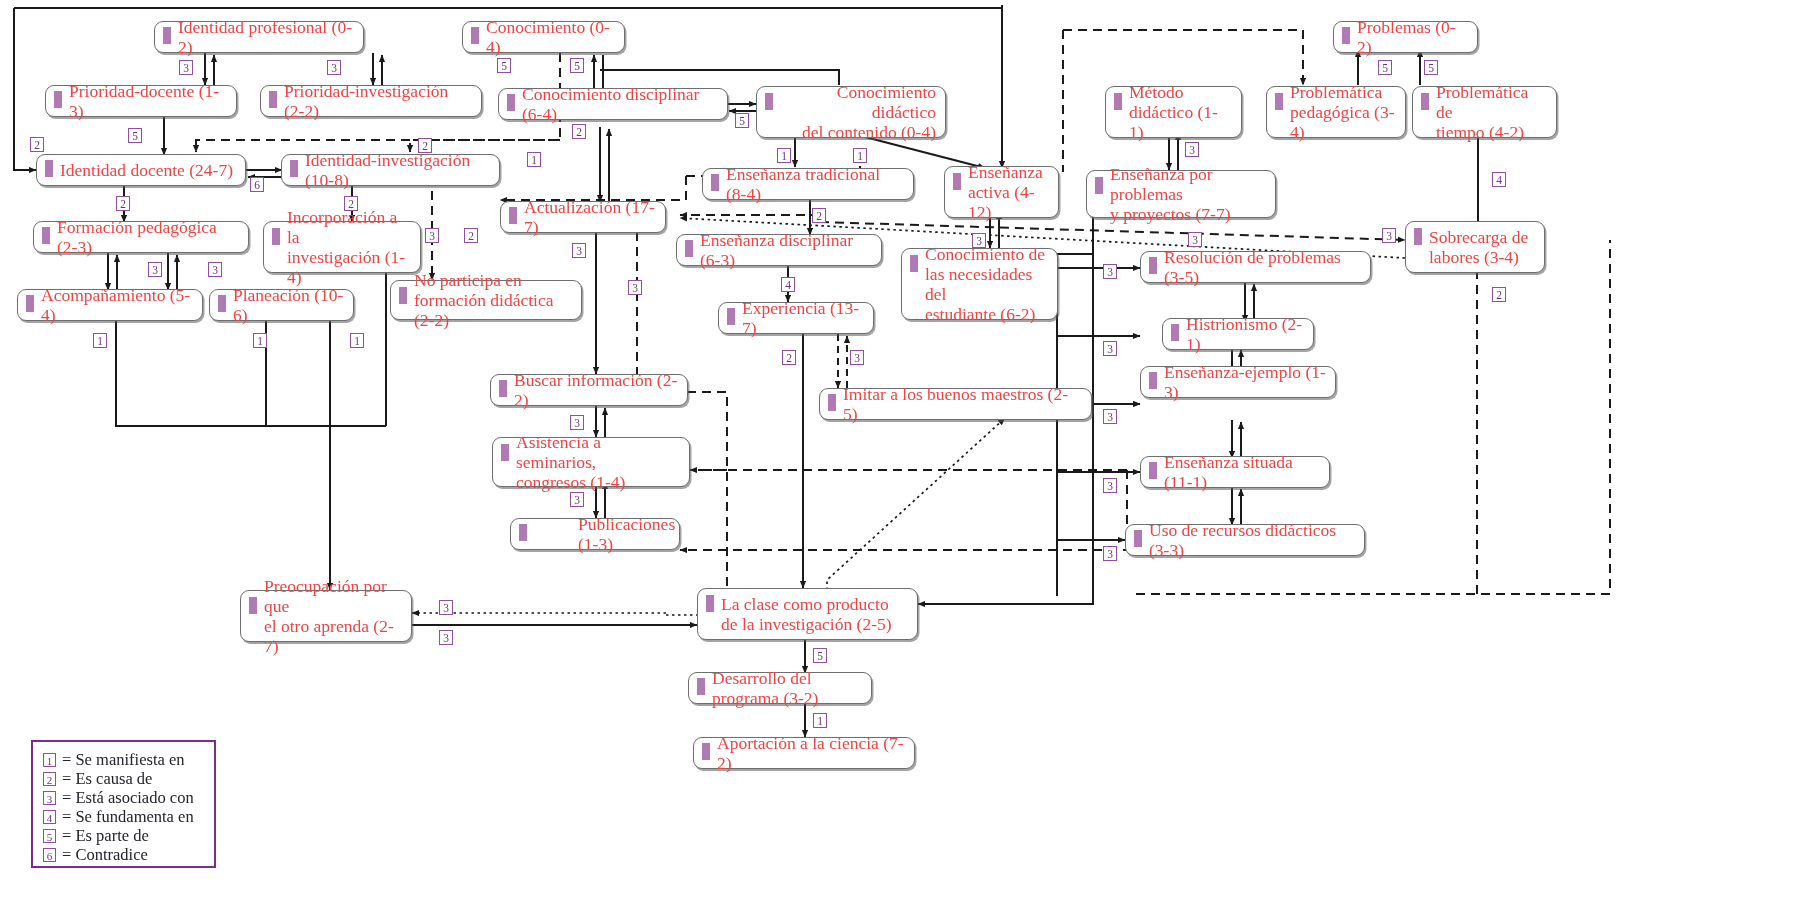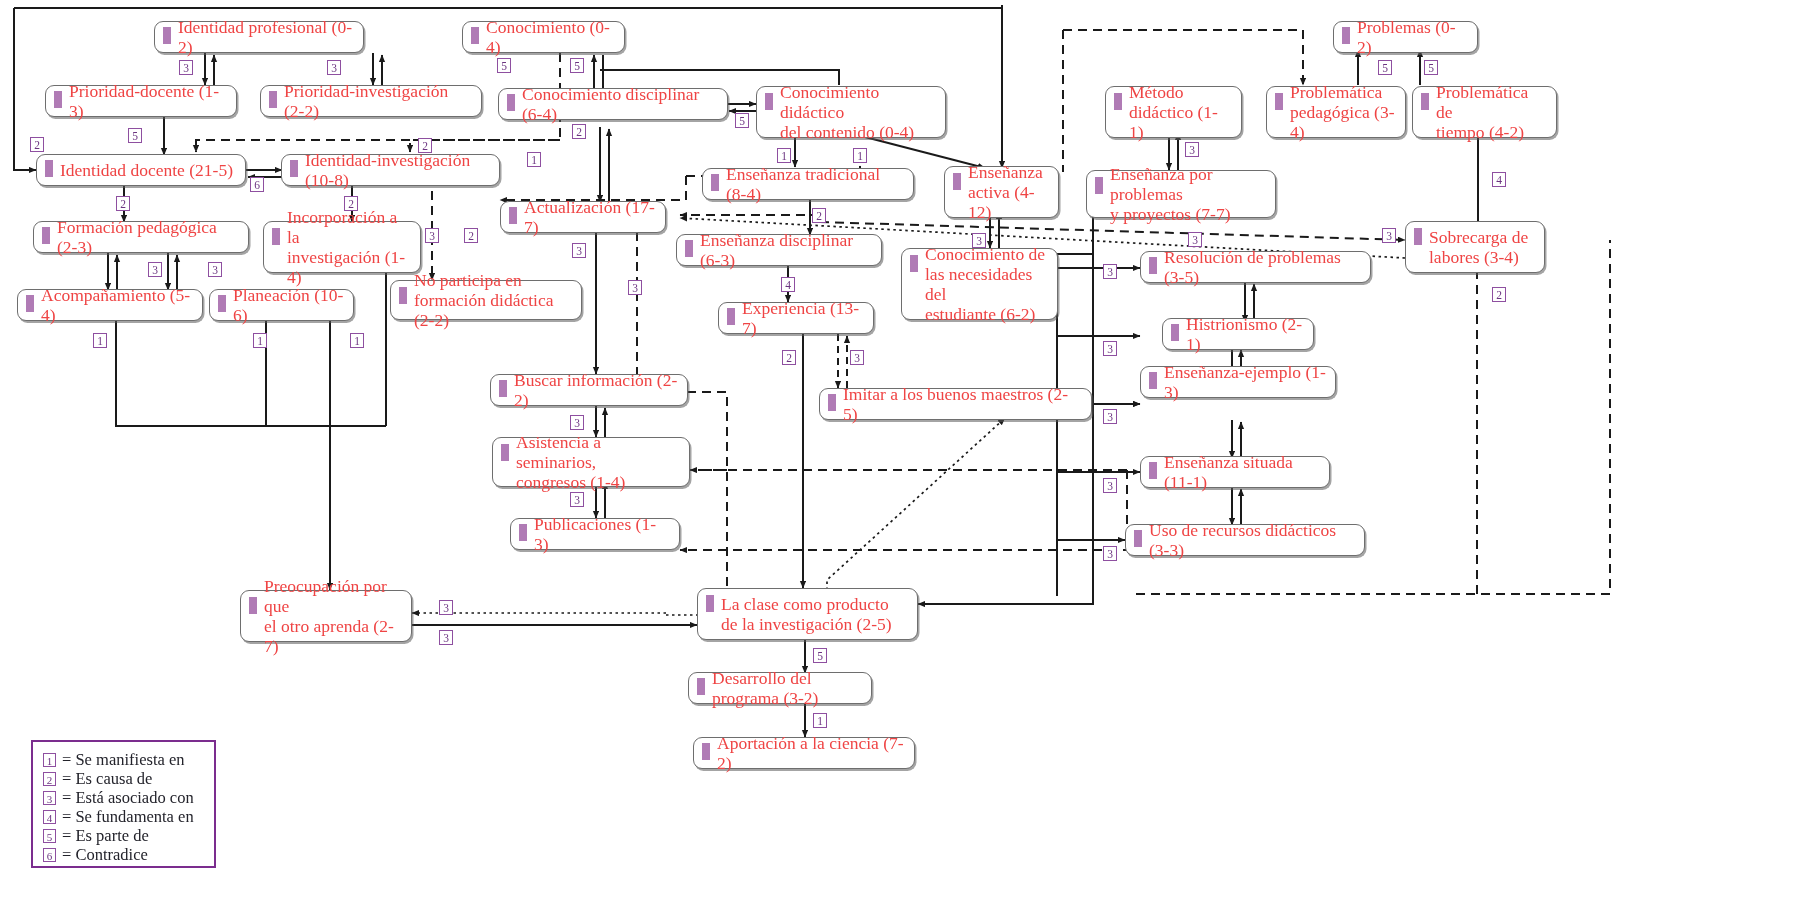--- a/index.html
+++ b/index.html
@@ -260,21 +260,21 @@
   <div class="node" style="left:260px;top:85px;width:222px;height:32px;">
     <span class="chip"></span>
     <span class="lbl">Prioridad-investigación (2-2)</span>
   </div>
 
   <div class="node" style="left:498px;top:88px;width:230px;height:32px;">
     <span class="chip"></span>
     <span class="lbl">Conocimiento disciplinar (6-4)</span>
   </div>
 
-  <div class="node two" style="left:756px;top:86px;width:190px;height:52px;">
+  <div class="node two" style="left:756px;top:86px;width:190px;height:52px;text-align:right;">
     <span class="chip"></span>
     <span class="lbl">Conocimiento didáctico
 del contenido (0-4)</span>
   </div>
 
   <div class="node two" style="left:1105px;top:86px;width:137px;height:52px;">
     <span class="chip"></span>
     <span class="lbl">Método
 didáctico (1-1)</span>
   </div>
@@ -286,21 +286,21 @@
   </div>
 
   <div class="node two" style="left:1412px;top:86px;width:145px;height:52px;">
     <span class="chip"></span>
     <span class="lbl">Problemática de
 tiempo (4-2)</span>
   </div>
 
   <div class="node" style="left:36px;top:154px;width:210px;height:32px;">
     <span class="chip"></span>
-    <span class="lbl">Identidad docente (21-5)</span>
+    <span class="lbl">Identidad docente (24-7)</span>
   </div>
 
   <div class="node" style="left:281px;top:154px;width:219px;height:32px;">
     <span class="chip"></span>
     <span class="lbl">Identidad-investigación (10-8)</span>
   </div>
 
   <div class="node" style="left:702px;top:168px;width:212px;height:32px;">
     <span class="chip"></span>
     <span class="lbl">Enseñanza tradicional (8-4)</span>
@@ -402,21 +402,21 @@
     <span class="chip"></span>
     <span class="lbl">Asistencia a seminarios,
 congresos (1-4)</span>
   </div>
 
   <div class="node" style="left:1140px;top:456px;width:190px;height:32px;">
     <span class="chip"></span>
     <span class="lbl">Enseñanza situada (11-1)</span>
   </div>
 
-  <div class="node" style="left:510px;top:518px;width:170px;height:32px;">
+  <div class="node" style="left:510px;top:518px;width:170px;height:32px;gap:44px;">
     <span class="chip"></span>
     <span class="lbl">Publicaciones (1-3)</span>
   </div>
 
   <div class="node" style="left:1125px;top:524px;width:240px;height:32px;">
     <span class="chip"></span>
     <span class="lbl">Uso de recursos didácticos (3-3)</span>
   </div>
 
   <div class="node two" style="left:240px;top:590px;width:172px;height:52px;">

